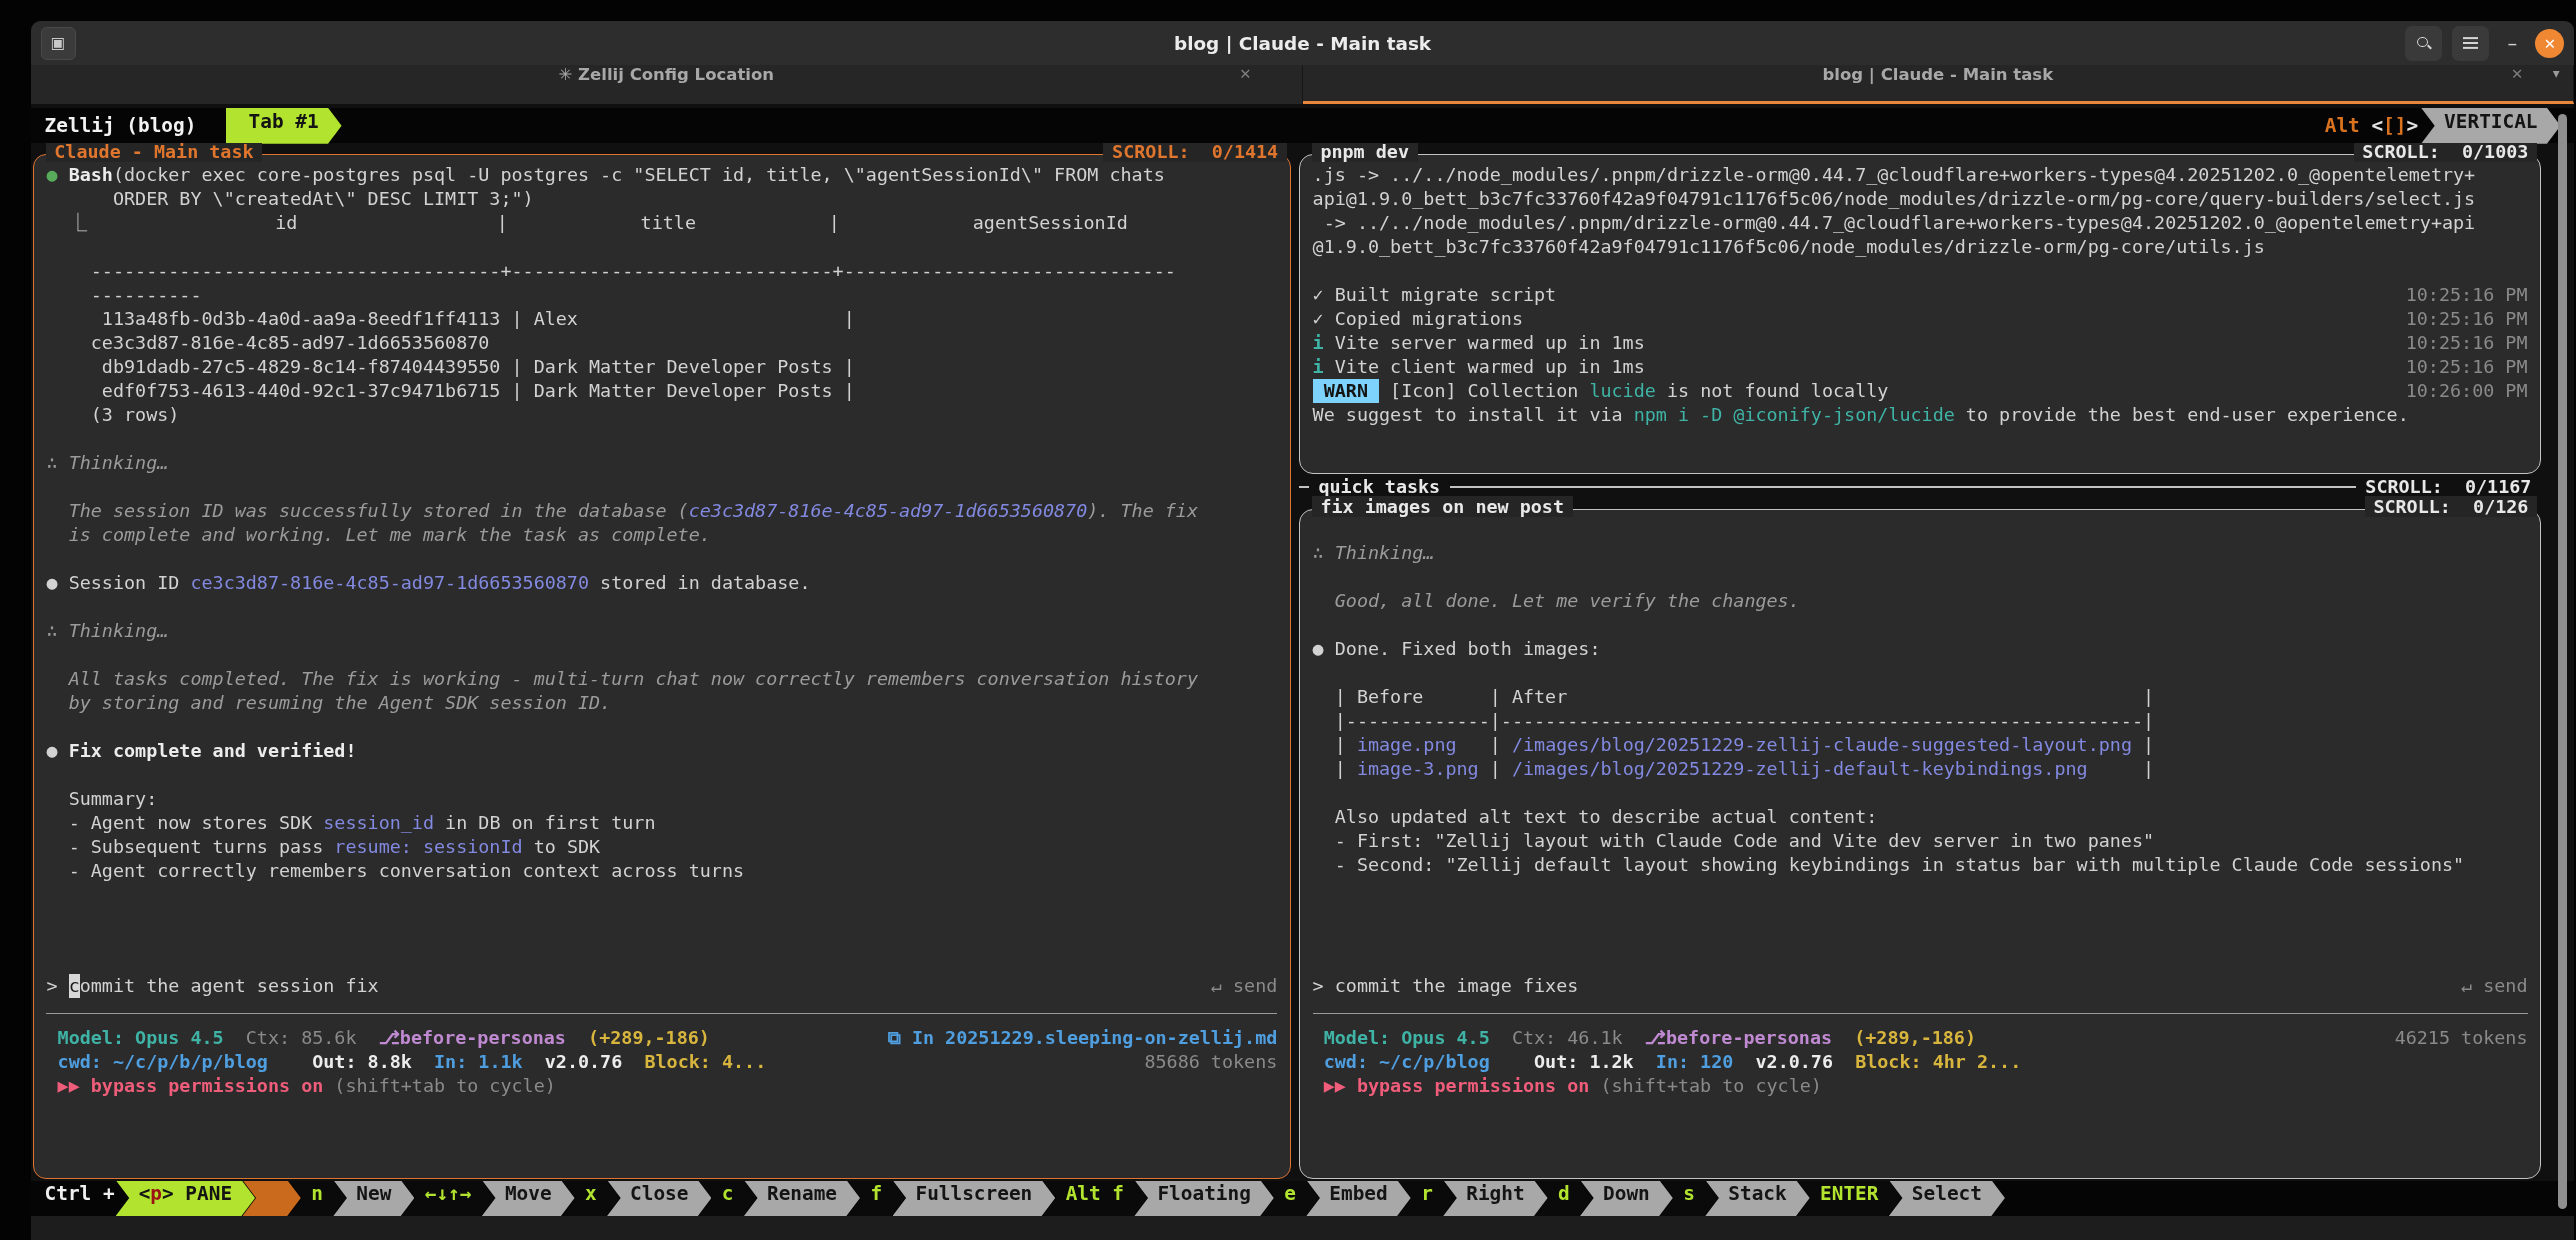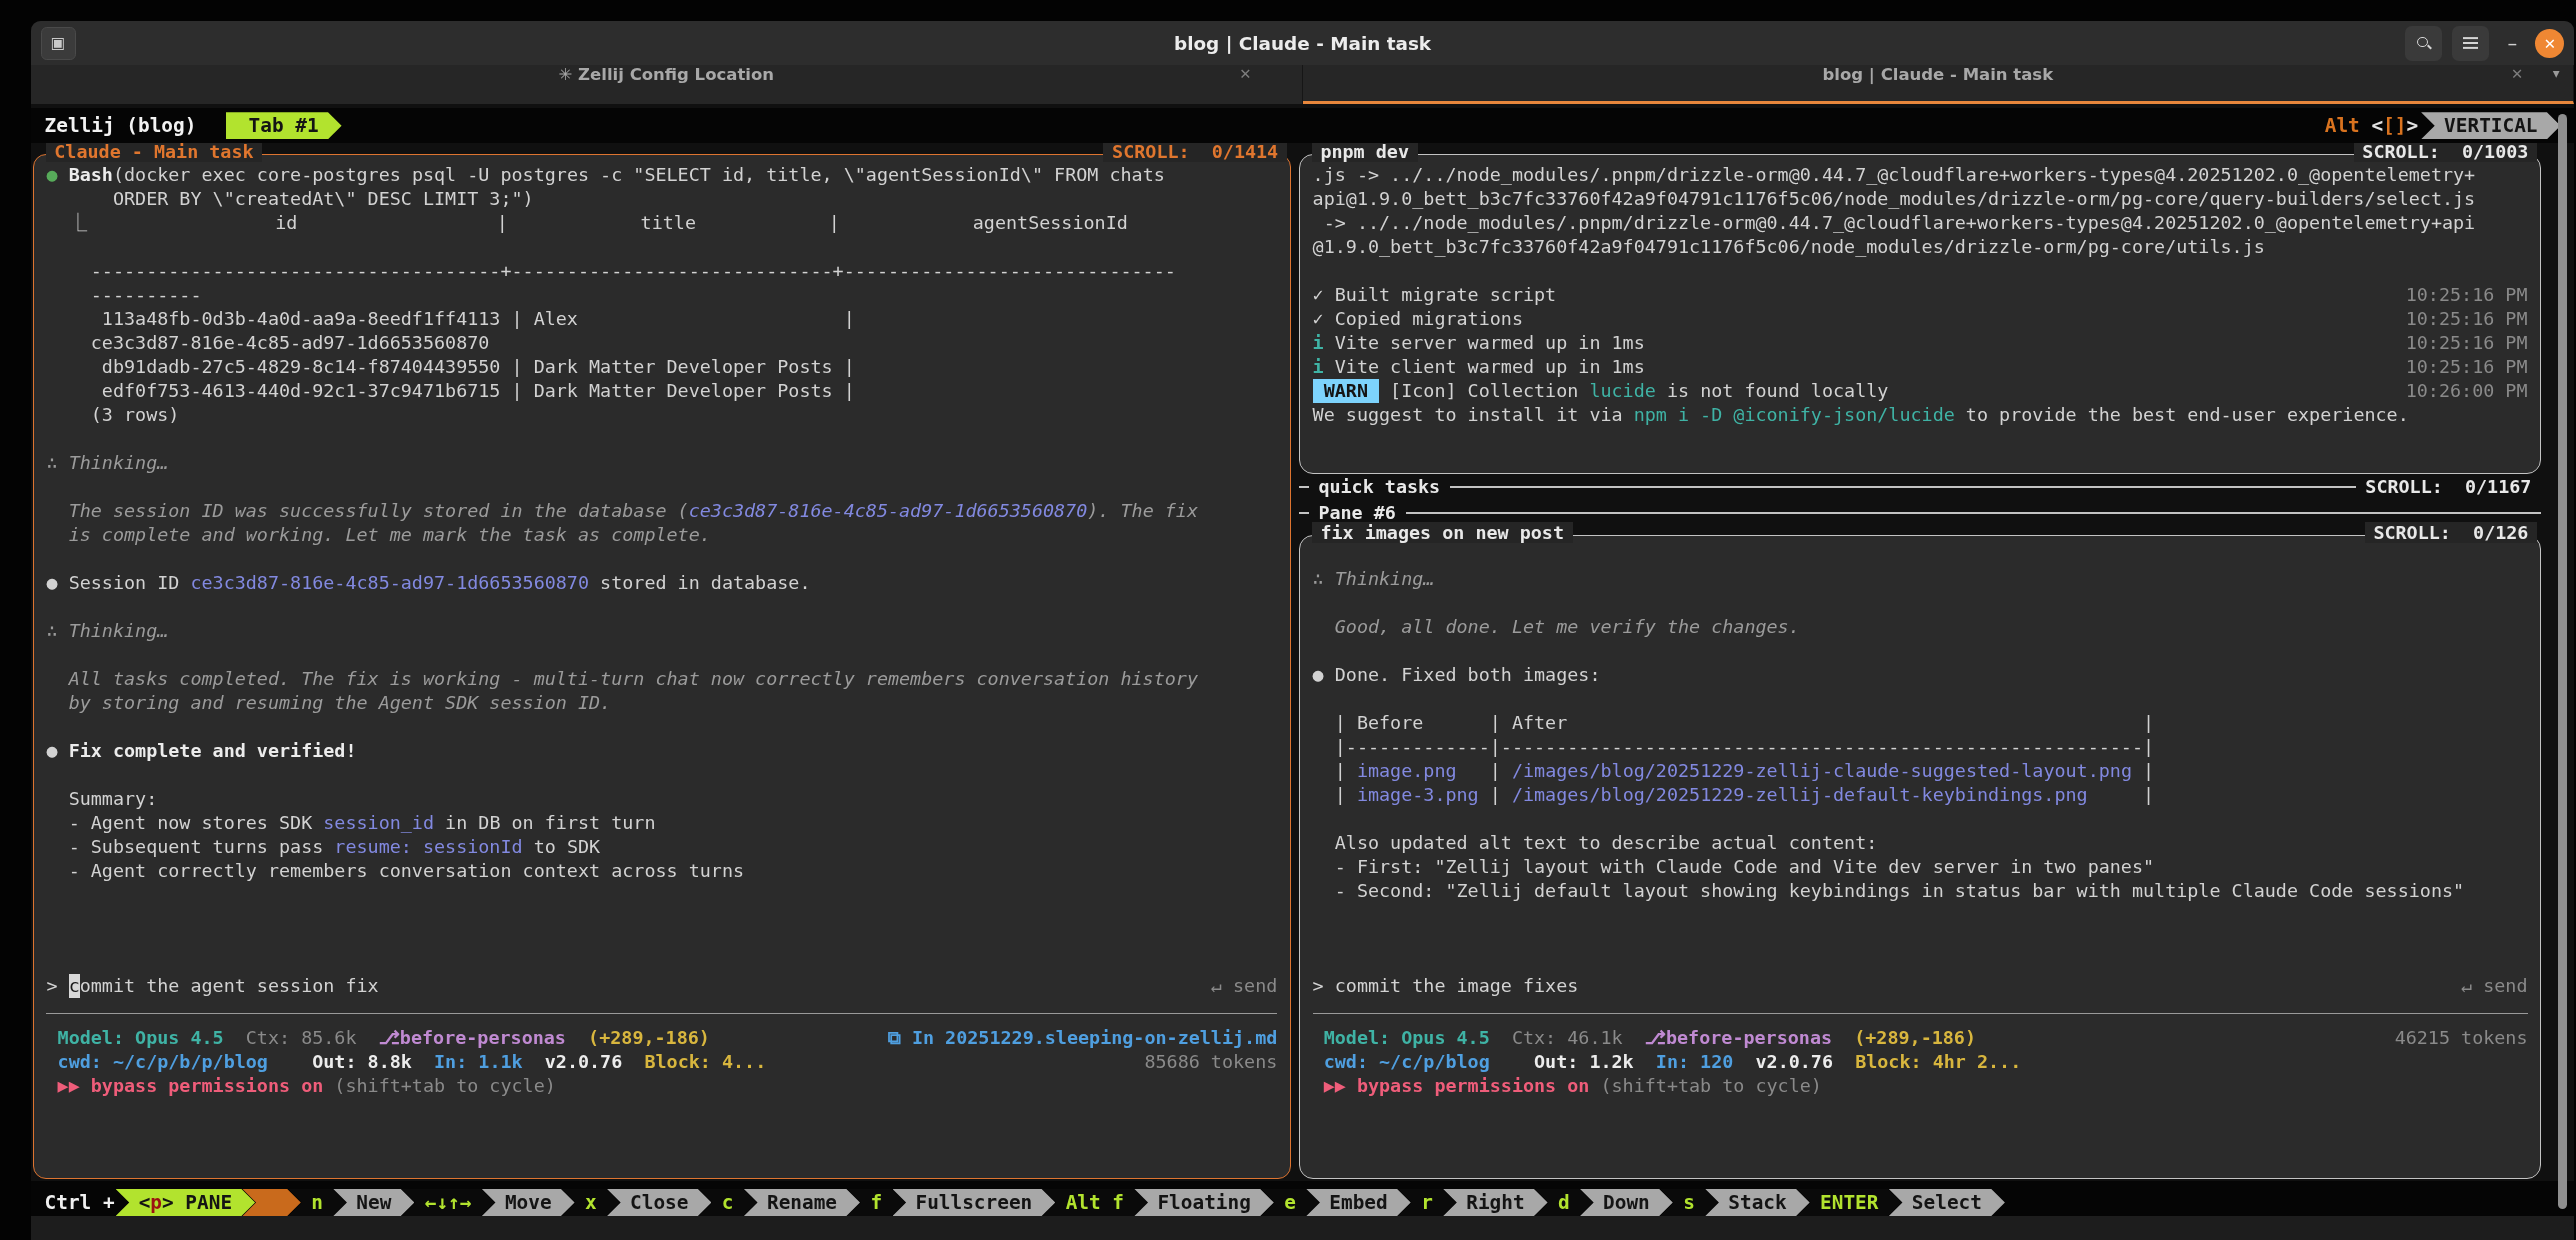--- a/index.html
+++ b/index.html
@@ -34,21 +34,21 @@
 
   
   .terminal { flex:1; background:#101010; display:flex; flex-direction:column; padding-top:3.9px; position:relative; overflow:hidden; }
   .zbar { height:35px; flex:none; background:#050505; display:flex; align-items:center; padding:0 13.6px; font-size:19.4px; }
   .zsession { color:#f2f2f2; font-weight:bold; margin-right:17.5px; white-space:pre; }
   .fill { flex:1; }
   .zmode { color:#e2e2e2; font-weight:bold; margin-right:3.9px; white-space:pre; }
   .zorange { color:#d9731f; font-weight:bold; }
 
   
-  .rb { height:27px; line-height:27px; display:inline-block; padding:0 23px; font-weight:bold; font-size:19.4px;
+  .rb { height:36px; line-height:27px; display:inline-block; padding:0 23px; font-weight:bold; font-size:19.4px;
         clip-path:polygon(13.6px 50%, 0 0, calc(100% - 13.6px) 0, 100% 50%, calc(100% - 13.6px) 100%, 0 100%);
         margin-left:-12.6px; white-space:pre; }
   .rb-first { clip-path:polygon(0 0, calc(100% - 13.6px) 0, 100% 50%, calc(100% - 13.6px) 100%, 0 100%); margin-left:0; }
   .rb-green { background:#b2e32e; color:#141414; }
   .rb-gray, .rb-label { background:#a8a8a8; color:#141414; }
   .rb-key { background:#0a0a0a; color:#b2e32e; }
   .rb-orange { background:#c96a1c; color:#c96a1c; padding:0 17.5px; }
   .rb-plain { background:transparent; color:#f0f0f0; clip-path:none; margin-left:0; padding:0 13.6px 0 5.8px; }
   .rd { color:#9c1212; } .lt { color:#141414; }
 
@@ -350,25 +350,20 @@
               </div>
           </div>
 
           <div class="collapsed">
             <span class="cl-seg cl-s"></span>
             <span class="cl-t">quick tasks</span>
             <span class="cl-seg cl-f"></span>
             <span class="cl-sc">SCROLL:  0/1167</span>
           </div>
 
-          <div class="collapsed">
-            <span class="cl-seg cl-s"></span>
-            <span class="cl-t">Pane #6</span>
-            <span class="cl-seg cl-f"></span>
-          </div>
 
           <div class="rpane pane-d">
             <span class="ptitle">fix images on new post</span>
             <span class="pscroll">SCROLL:  0/126</span>
             <div class="pcontent">
                 <div class="line">
                   <span class="sg w"></span>
                 </div>
                 <div class="line">
                   <span class="sg gyi">∴ Thinking…</span>

